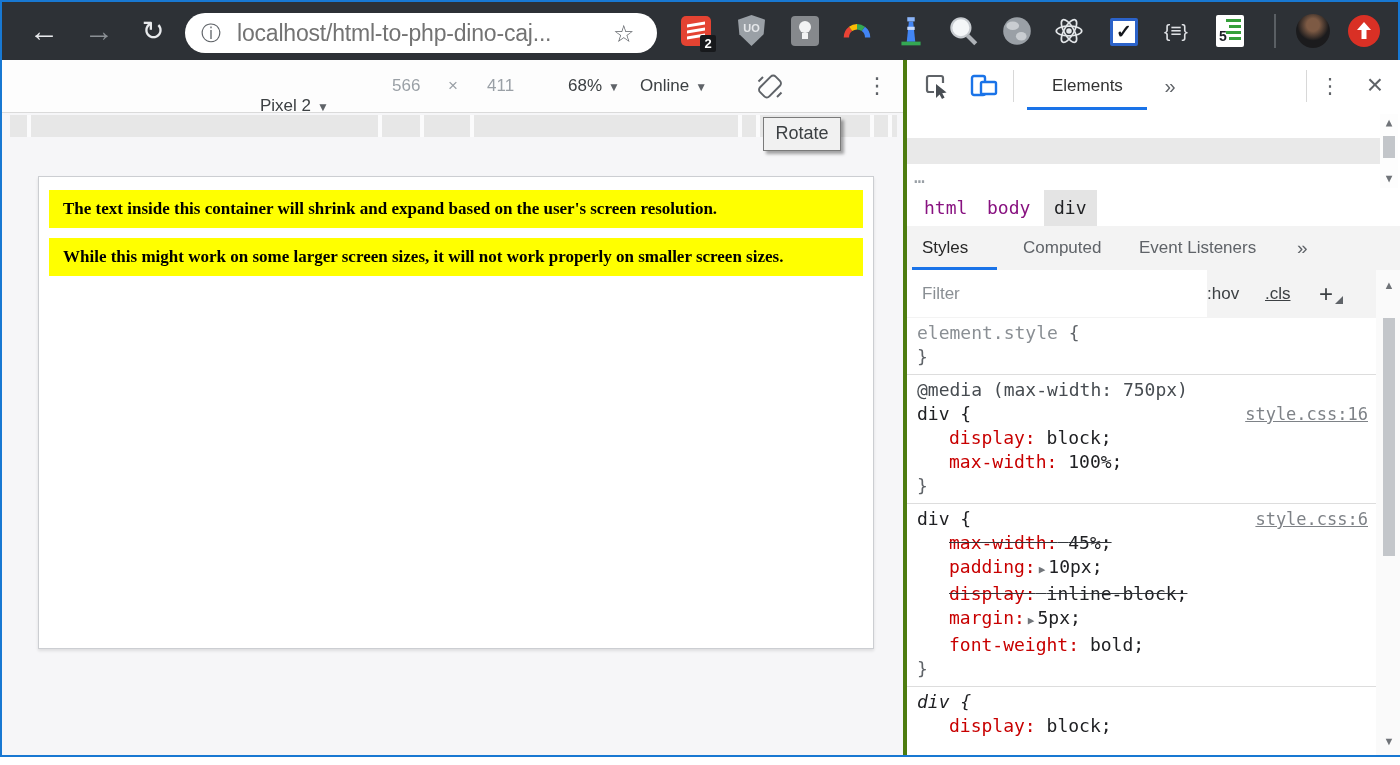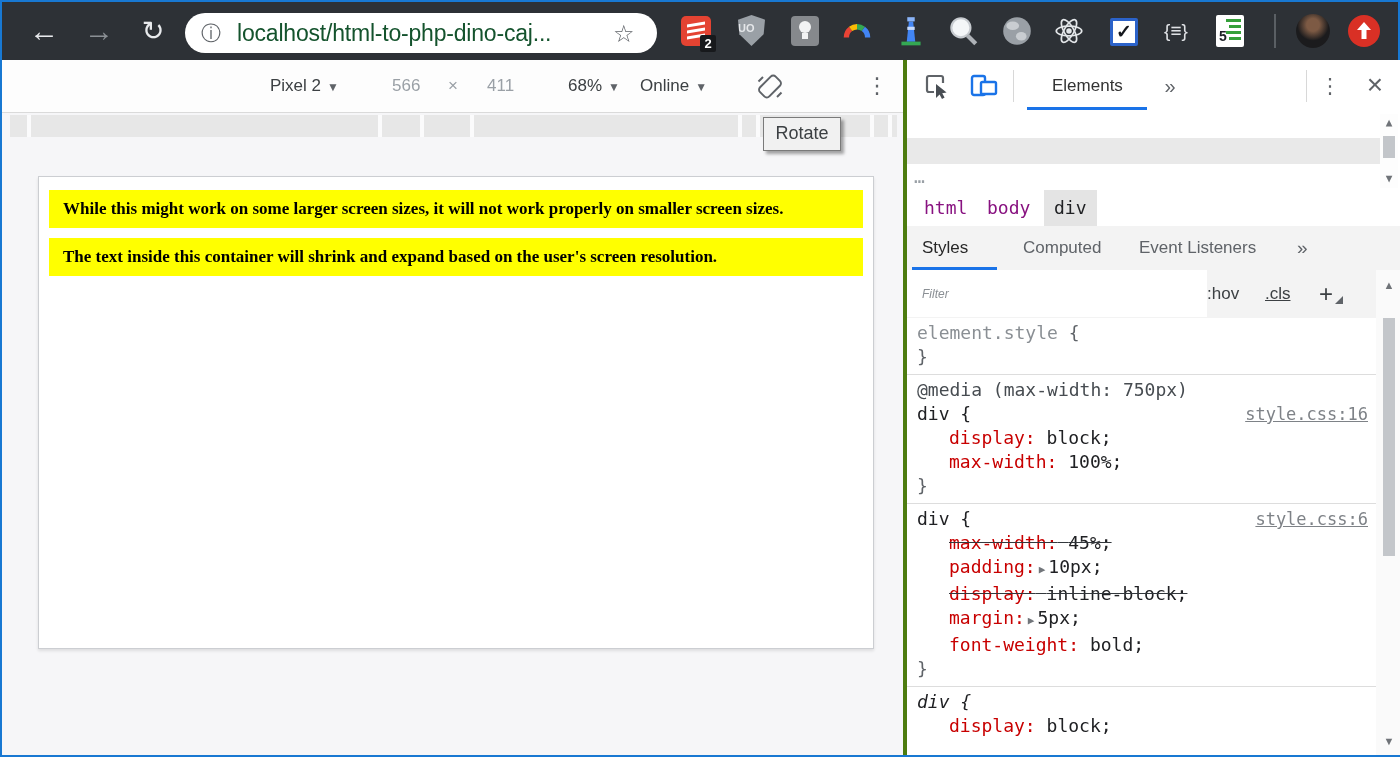--- a/index.html
+++ b/index.html
@@ -8,21 +8,21 @@
   .a{position:absolute;}
   .mono{font-family:"DejaVu Sans Mono",monospace;}
   
   #frame{left:0;top:0;width:1396px;height:753px;border:2px solid #1878d2;background:#fff;}
   
   #topbar{left:2px;top:2px;width:1396px;height:58px;background:#2d3136;}
   .tb-glyph{color:#e8eaed;font-size:30px;line-height:58px;text-align:center;width:44px;height:58px;}
   .tb-dis{color:#8b9095;}
   #urlpill{left:183px;top:11px;width:472px;height:40px;background:#fff;border-radius:20px;}
   #url-info{left:16px;top:0;height:40px;line-height:40px;font-size:20px;color:#5f6368;}
-  #url-text{left:52px;top:0;height:40px;line-height:41px;font-size:23px;color:#14532d;letter-spacing:-0.2px;}
+  #url-text{left:52px;top:0;height:40px;line-height:41px;font-size:23px;color:#737373;letter-spacing:-0.2px;}
   #url-star{left:428px;top:0;height:40px;line-height:42px;font-size:24px;color:#5f6368;}
   .ext{width:34px;height:34px;top:12px;}
   .sep-v{width:2px;height:34px;top:12px;background:#5a5f64;}
   
   #devicebar{left:2px;top:60px;width:901px;height:52px;background:#fdfdfd;border-bottom:1px solid #dadada;}
   .db-label{font-size:17px;color:#3c4043;line-height:52px;}
   .db-num{font-size:17px;color:#9aa0a6;line-height:52px;}
   .caret{font-size:12px;color:#5f6368;margin-left:6px;}
   
   #viewport{left:2px;top:113px;width:901px;height:642px;background:#f6f6f8;overflow:hidden;}
@@ -59,21 +59,21 @@
           font-size:18px;line-height:36px;}
   .crumb{color:#881280;}
   .crumb-sel{background:#e4e4e4;color:#202124;padding:0 10px;display:inline-block;height:36px;}
   
   #sstabs{left:0;top:166px;width:495px;height:44px;background:#f3f3f3;border-bottom:1px solid #ccc;
           font-size:17px;line-height:44px;color:#5f6368;}
   .sstab-active{color:#282828;}
   
   #filterbar{left:0;top:210px;width:495px;height:48px;background:#f3f3f3;border-bottom:1px solid #ddd;}
   #filter-input{left:0;top:0;width:285px;height:47px;background:#fff;border:none;outline:none;
-                font-size:12px;color:#ef4444;padding:0 0 0 15px;font-family:"Liberation Sans",sans-serif;font-style:italic;}
+                font-size:17px;color:#ef4444;padding:0 0 0 15px;font-family:"Liberation Sans",sans-serif;}
   #filter-input::placeholder{color:#8a8f94;}
   .fbtn{font-size:17px;color:#3c4043;line-height:48px;}
   
   #stylespane{left:0;top:258px;width:469px;height:437px;background:#fff;overflow:hidden;
               font-family:"DejaVu Sans Mono",monospace;font-size:18px;line-height:24px;color:#202124;}
   .sec{position:relative;padding:3px 36px 5px 10px;border-bottom:1px solid #ddd;}
   .sel-gray{color:#8a8f94;}
   .brace{color:#5f6368;}
   .atmedia{color:#474c51;}
   .decl{padding-left:32px;white-space:pre-wrap;}
@@ -107,21 +107,21 @@
     <div class="a ext" style="left:677px;">
       <div style="position:relative;width:30px;height:30px;margin:2px;background:#e44332;border-radius:5px;">
         <div style="position:absolute;left:6px;top:7px;width:18px;height:3px;background:#fff;transform:skewY(-10deg);"></div>
         <div style="position:absolute;left:6px;top:13px;width:18px;height:3px;background:#fff;transform:skewY(-10deg);"></div>
         <div style="position:absolute;left:6px;top:19px;width:18px;height:3px;background:#fff;transform:skewY(-10deg);"></div>
         <div style="position:absolute;right:-5px;bottom:-6px;width:16px;height:17px;background:#17191c;color:#fff;font-size:13px;font-weight:bold;text-align:center;line-height:17px;border-radius:2px;">2</div>
       </div>
     </div>
     <div class="a ext" style="left:733px;">
       <div style="width:27px;height:31px;margin:1px 3px;background:#9aa0a6;clip-path:polygon(50% 0,100% 15%,95% 62%,50% 100%,5% 62%,0 15%);
-                  color:#e5e7ea;font-size:11px;font-weight:bold;text-align:left;line-height:26px;">UO</div>
+                  color:#e5e7ea;font-size:11px;font-weight:bold;text-align:center;line-height:26px;">UO</div>
     </div>
     <div class="a ext" style="left:786px;">
       <div style="position:relative;width:28px;height:30px;margin:2px 3px;background:#86898d;border-radius:4px;">
         <div style="position:absolute;left:8px;top:5px;width:12px;height:12px;background:#f2f3f4;border-radius:50%;"></div>
         <div style="position:absolute;left:11px;top:17px;width:6px;height:6px;background:#f2f3f4;"></div>
       </div>
     </div>
     <div class="a ext" style="left:838px;">
       <svg width="34" height="34" viewBox="0 0 32 32">
         <g fill="none" stroke-width="5">
@@ -181,21 +181,21 @@
     <div class="a" style="left:1294px;top:12px;width:34px;height:34px;border-radius:50%;
                 background:radial-gradient(circle at 50% 32%, #7d5a44 0 22%, #1b1b1d 55%);"></div>
     <div class="a" style="left:1346px;top:13px;width:32px;height:32px;border-radius:50%;background:#d93025;">
       <svg width="32" height="32" viewBox="0 0 32 32">
           <path d="M16 7 l7 8 h-4.5 v9 h-5 v-9 H9 z" fill="#fff"></path>
         </svg>
     </div>
   </div>
 
   <div id="devicebar" class="a">
-    <span class="a db-label" style="left:268px;"><span>Pixel 2</span><span class="caret">▼</span></span>
+    <span class="a db-label" style="left:258px;margin-top:20px;"><span>Pixel 2</span><span class="caret">▼</span></span>
     <span class="a db-num" style="left:390px;">566</span>
     <span class="a db-num" style="left:446px;">×</span>
     <span class="a db-num" style="left:485px;">411</span>
     <span class="a db-label" style="left:566px;"><span>68%</span><span class="caret">▼</span></span>
     <span class="a db-label" style="left:638px;"><span>Online</span><span class="caret">▼</span></span>
     <span class="a" style="left:752px;top:11px;">
       <svg width="32" height="32" viewBox="0 0 32 32">
         <g fill="none" stroke="#5f6368" stroke-width="2">
           <rect x="9.5" y="4.5" width="13" height="22" rx="3.5" transform="rotate(45 16 15.5)"></rect>
           <path d="M4.5 10.5 L9 6"></path>
@@ -214,22 +214,22 @@
       <div class="a ruler-div" style="left:460px;"></div>
       <div class="a ruler-div" style="left:728px;"></div>
       <div class="a ruler-div" style="left:746px;"></div>
       <div class="a ruler-div" style="left:860px;"></div>
       <div class="a ruler-div" style="left:878px;"></div>
     </div>
 
     <div id="tooltip" class="a">Rotate</div>
 
     <div id="pagebox" class="a">
+      <div class="hl">The text inside this container will shrink and expand based on the user's screen resolution.</div>
       <div class="hl">While this might work on some larger screen sizes, it will not work properly on smaller screen sizes.</div>
-      <div class="hl">The text inside this container will shrink and expand based on the user's screen resolution.</div>
     </div>
   </div>
 
   <div id="devtools" class="a">
 
     <div id="dt-toolbar" class="a">
       <span class="a" style="left:16px;top:12px;">
         <svg width="28" height="28" viewBox="0 0 28 28">
           <path d="M20 11 V6 a2 2 0 0 0 -2 -2 H6 a2 2 0 0 0 -2 2 v12 a2 2 0 0 0 2 2 h5" fill="none" stroke="#5f6368" stroke-width="2.2"></path>
           <polygon points="13,12 13,26 16.6,22.6 19,27 21.6,25.4 19.2,21.2 23.6,20.6" fill="#484d53"></polygon>

